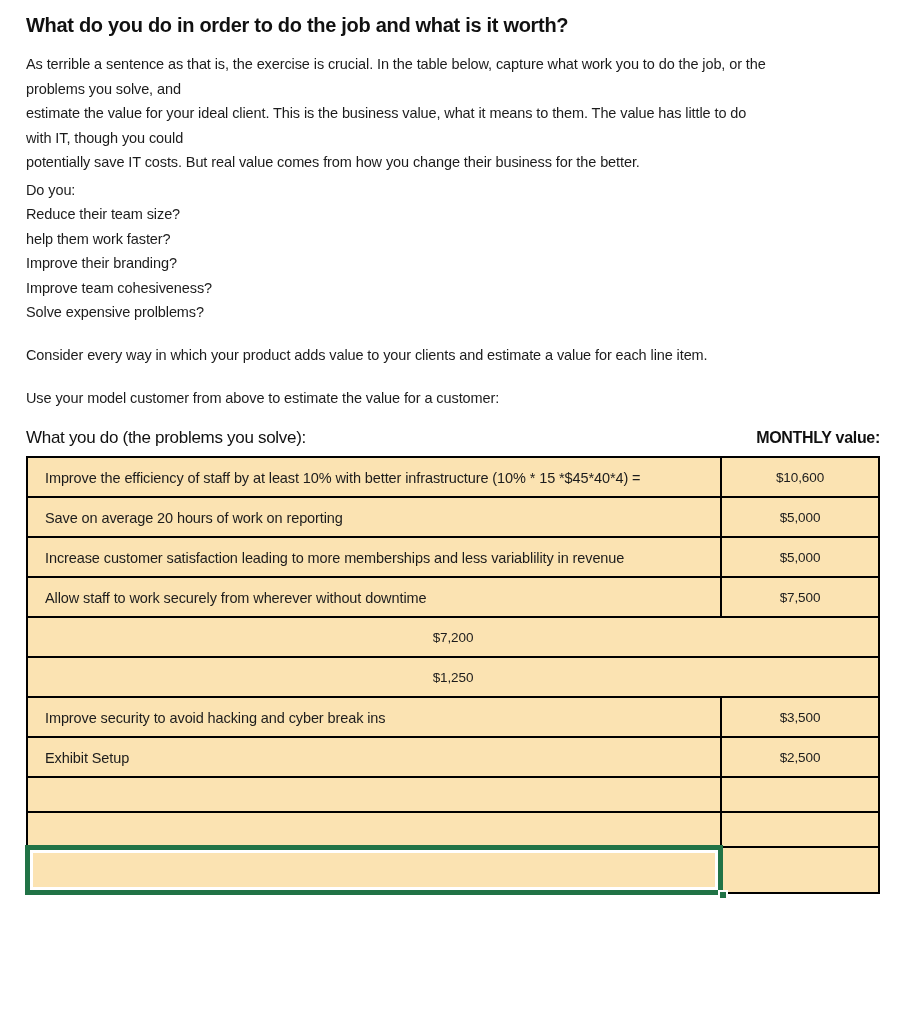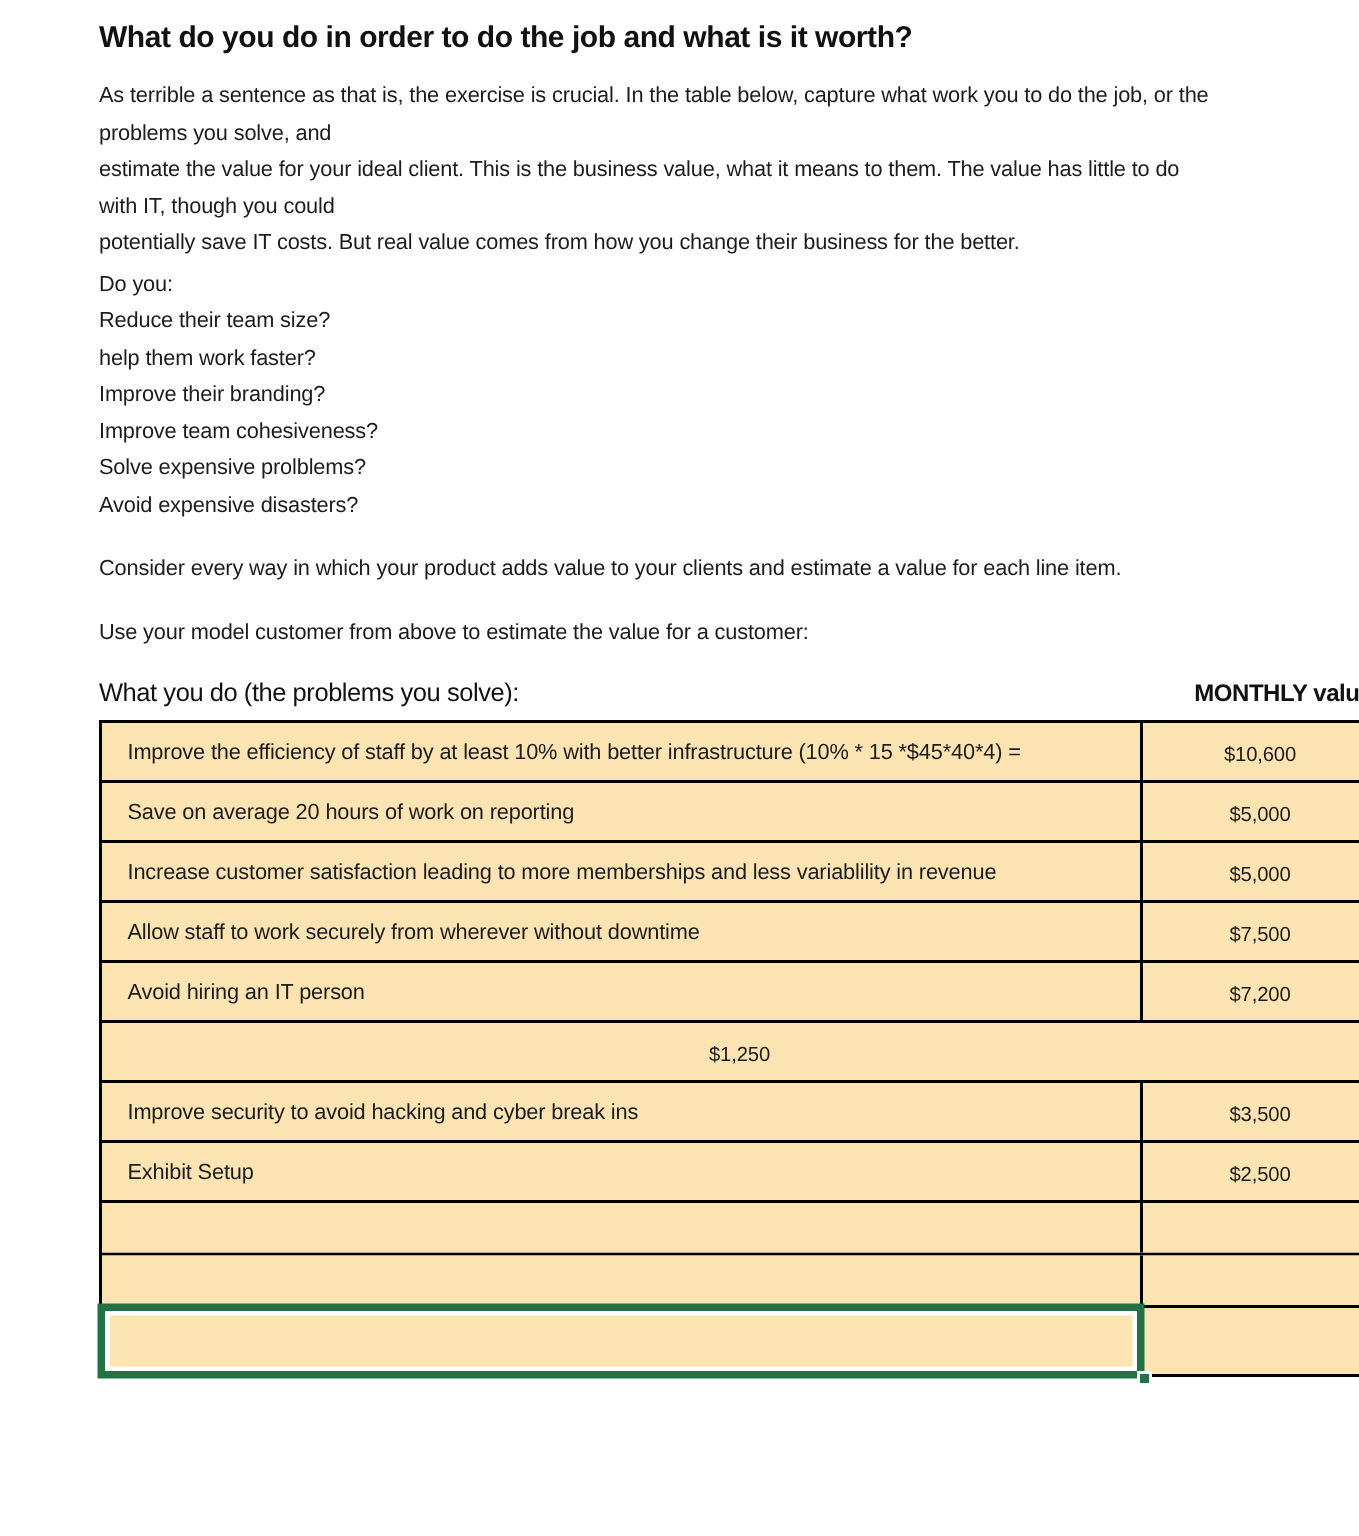--- a/index.html
+++ b/index.html
@@ -3,21 +3,21 @@
 <meta charset="utf-8">
 <style>
   * { margin: 0; padding: 0; box-sizing: border-box; }
   html, body { background: #fff; }
   body {
     width: 906px; height: 1024px;
     font-family: "Liberation Sans", sans-serif;
     color: #1c1c1c;
     overflow: hidden;
   }
-  .page { padding: 14px 24px 0 26px; width: 798px; margin-left: 40px; }
+  .page { padding: 14px 24px 0 26px; width: 798px; }
 
   .page-title {
     font-size: 20px; font-weight: bold; letter-spacing: -0.3px;
     margin-bottom: 15px; color: #111;
   }
   .intro-line {
     font-size: 14.5px; line-height: 24.5px; letter-spacing: -0.1px;
   }
   .question-list { margin-top: 3px; }
   .question-line {
@@ -88,21 +88,20 @@
     <div class="intro-line">potentially save IT costs. But real value comes from how you change their business for the better.</div>
   </div>
 
   <div class="question-list">
     <div class="question-line">Do you:</div>
     <div class="question-line">Reduce their team size?</div>
     <div class="question-line">help them work faster?</div>
     <div class="question-line">Improve their branding?</div>
     <div class="question-line">Improve team cohesiveness?</div>
     <div class="question-line">Solve expensive prolblems?</div>
-    <div class="question-line">Avoid expensive disasters?</div>
   </div>
 
   <div class="consider-text">Consider every way in which your product adds value to your clients and estimate a value for each line item.</div>
 
   <div class="model-text">Use your model customer from above to estimate the value for a customer:</div>
 
   <div class="table-header">
     <span class="hdr-left">What you do (the problems you solve):</span>
     <span class="hdr-right">MONTHLY value:</span>
   </div>
@@ -118,21 +117,20 @@
     </div>
     <div class="trow h40">
       <div class="tcell left">Increase customer satisfaction leading to more memberships and less variablility in revenue</div>
       <div class="tcell right">$5,000</div>
     </div>
     <div class="trow h40">
       <div class="tcell left">Allow staff to work securely from wherever without downtime</div>
       <div class="tcell right">$7,500</div>
     </div>
     <div class="trow h40">
-      <div class="tcell left">Avoid hiring an IT person</div>
       <div class="tcell right">$7,200</div>
     </div>
     <div class="trow h40">
       <div class="tcell right">$1,250</div>
     </div>
     <div class="trow h40">
       <div class="tcell left">Improve security to avoid hacking and cyber break ins</div>
       <div class="tcell right">$3,500</div>
     </div>
     <div class="trow h40">

